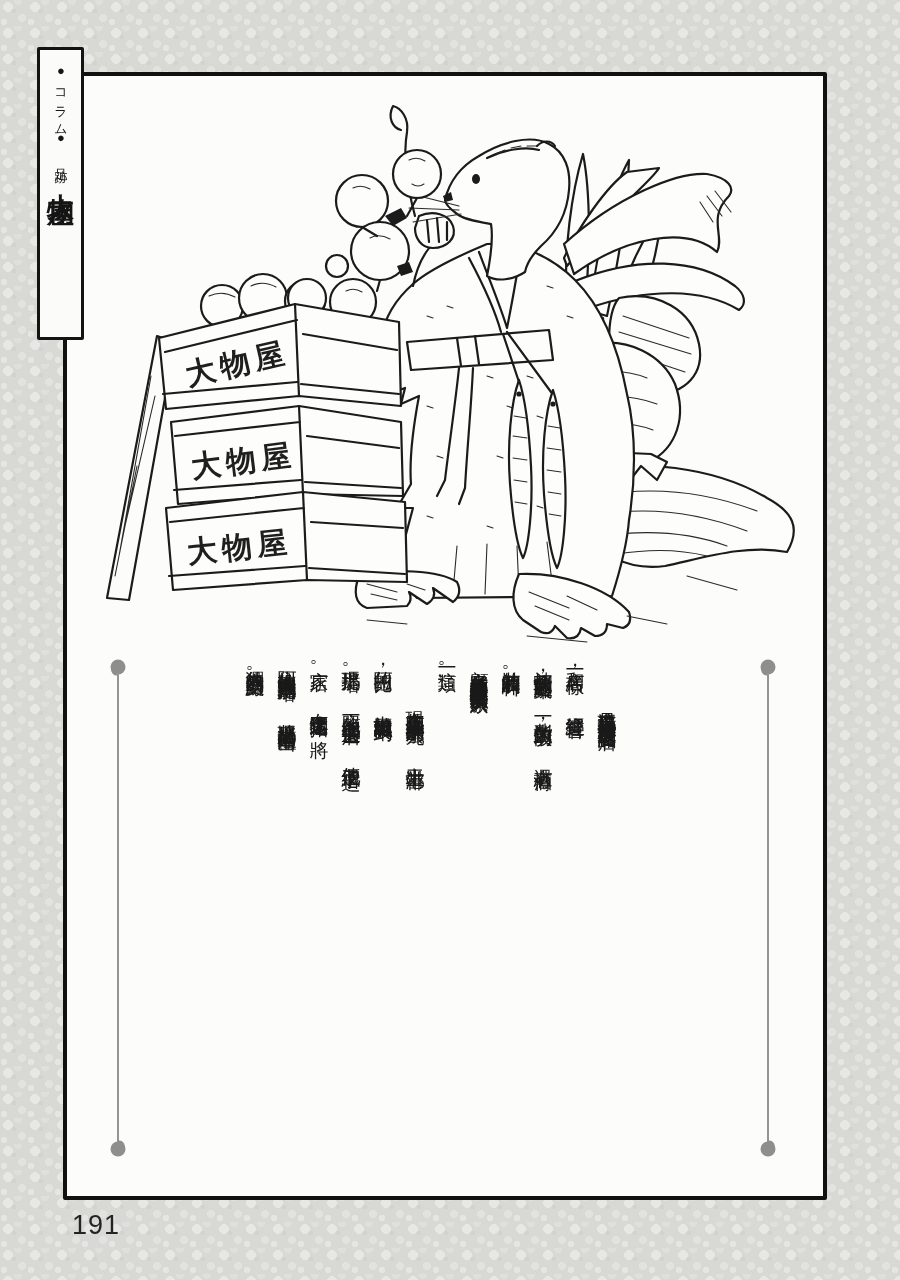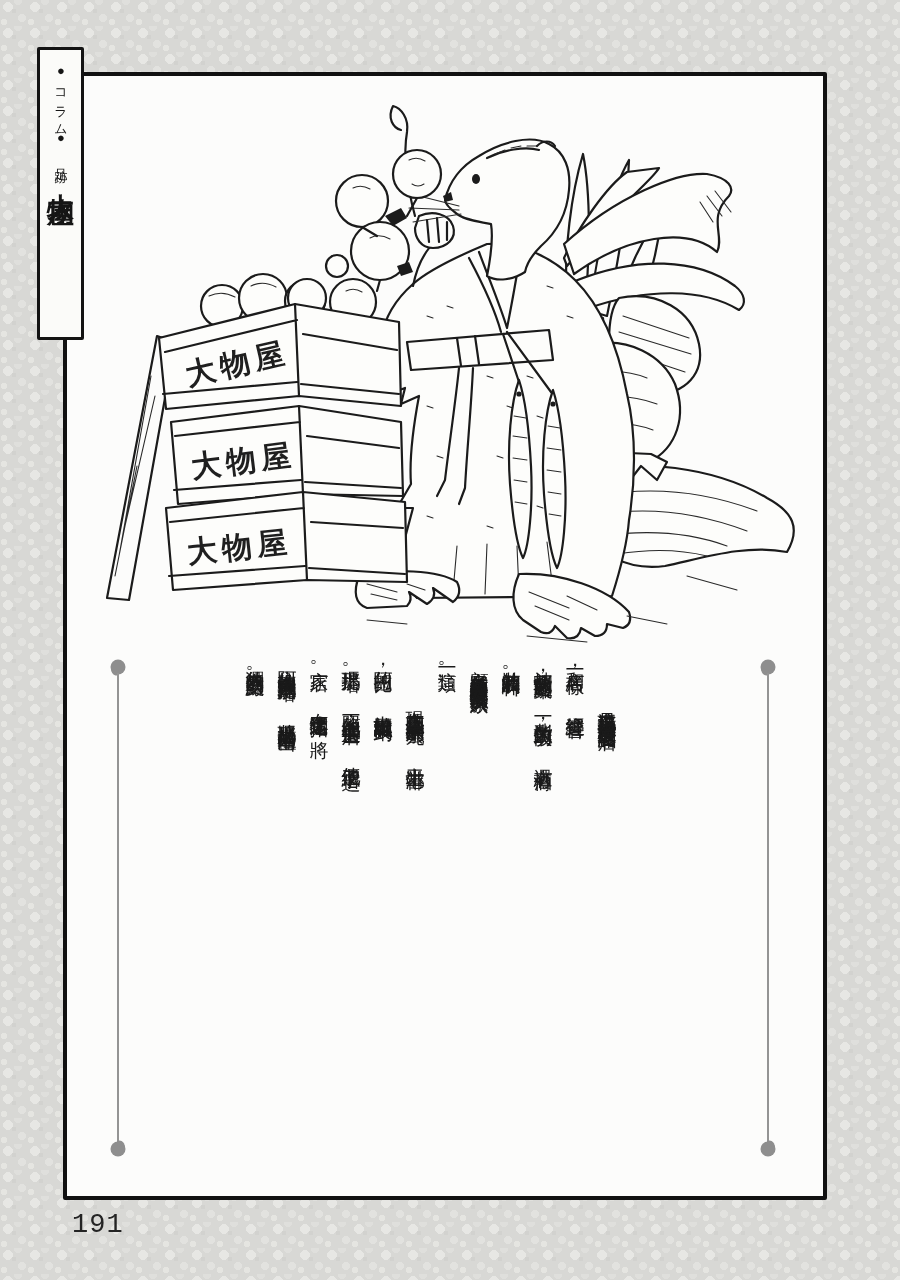--- a/index.html
+++ b/index.html
@@ -48,21 +48,21 @@
     position:absolute; top:580px; right:200px; height:522px;
     writing-mode:vertical-rl; text-orientation:upright;
   }
   .vcol {
     white-space:pre; font-size:19px; letter-spacing:1px; line-height:32px;
     color:#1a1a1a; font-weight:500;
   }
 
   .page-number {
     position:absolute; left:72px; top:1210px;
-    font-family:Liberation Mono, monospace; font-size:27px; color:#242424;
+    font-family:Liberation Sans, sans-serif; font-size:27px; color:#242424;
     letter-spacing:1px;
   }
 
   
   .ink   { fill:none; stroke:#1b1b1b; stroke-width:2.2; stroke-linecap:round; stroke-linejoin:round; }
   .inkf  { fill:#fdfdfb; stroke:#1b1b1b; stroke-width:2.2; stroke-linecap:round; stroke-linejoin:round; }
   .hatch { fill:none; stroke:#2a2a2a; stroke-width:1.1; stroke-linecap:round; }
   .dark  { fill:#1b1b1b; stroke:none; }
   .crate-label-text { font-family:"Liberation Serif", serif; font-weight:bold; font-size:30px; fill:#1f1f1f; letter-spacing:5px; }
 </style>

